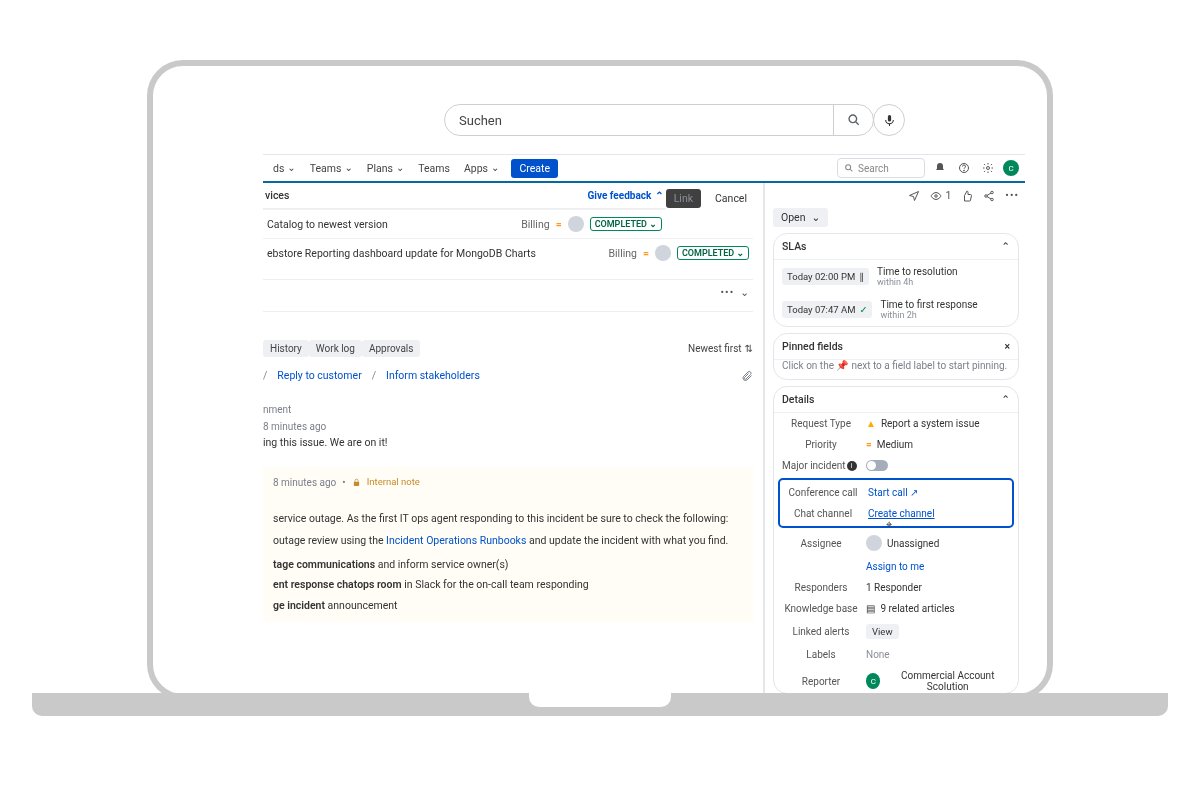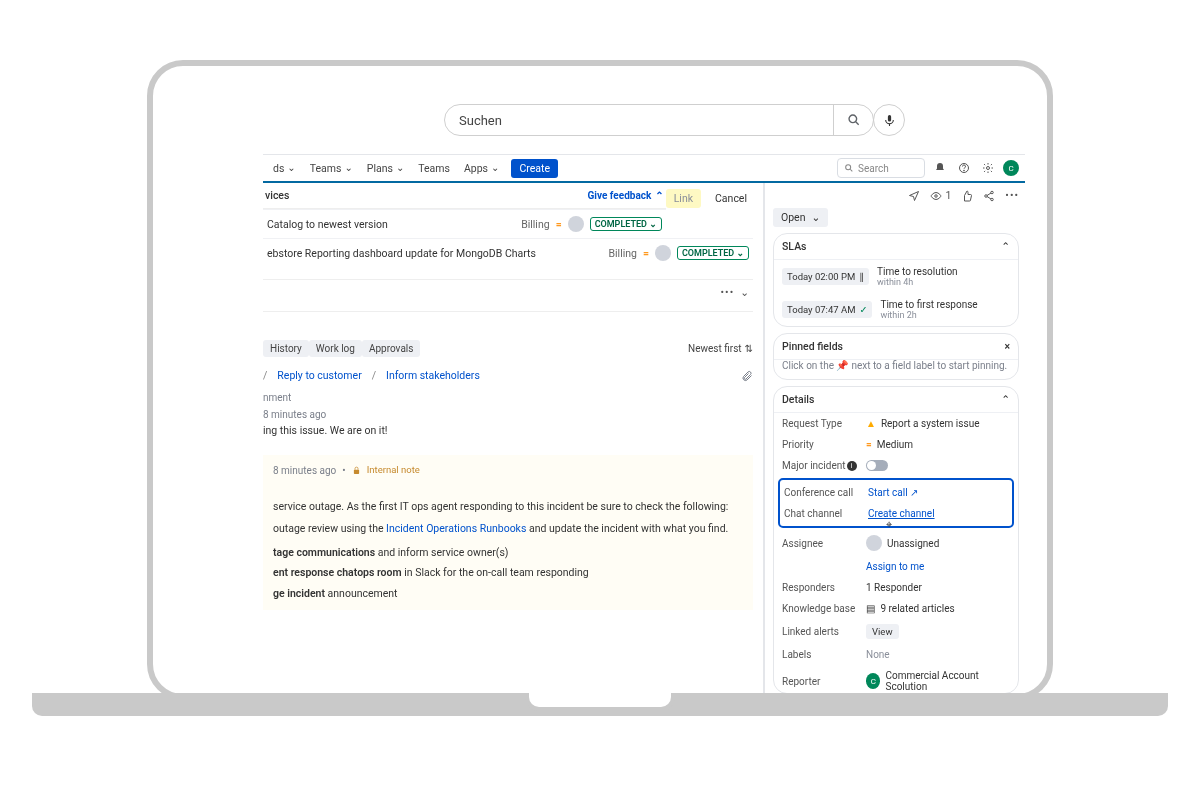--- a/index.html
+++ b/index.html
@@ -58,61 +58,61 @@
   .chev::after { content:"⌄"; font-size:10px; position:relative; top:-1px; }
   .create-btn { background:#0052cc; color:#fff; border-radius:3px; padding:3px 8px; font-size:10.5px; margin-left:2px; }
   .spacer { flex:1 }
   .search-box { width: 88px; height:20px; border:1px solid #d9dde3; border-radius:4px; display:flex; align-items:center; gap:4px; padding:0 6px; color:#888; font-size:10px; }
   .icon-btn { width:18px; height:18px; border-radius:50%; display:flex; align-items:center; justify-content:center; color:#555; }
   .avatar-sm { width:16px; height:16px; border-radius:50%; background:#00875a; color:#fff; font-size:8px; display:flex; align-items:center; justify-content:center; }
   .split { display:flex; height: calc(100% - 28px); }
   .left { flex:1; min-width:0; border-right: 2px solid #e4e6ea; padding: 6px 10px 0 0; }
   .right { width: 260px; padding: 6px 6px 0 8px; display:flex; flex-direction:column; gap:6px; }
   .link-cancel { float:right; display:flex; gap:8px; margin-bottom:22px; }
-  .link-cancel .link { background:#fef9c3; color:#8a8f9a; border-radius:3px; padding:3px 8px;}
+  .link-cancel .link { background:#404040; color:#8a8f9a; border-radius:3px; padding:3px 8px;}
   .link-cancel .cancel { padding:3px 6px; }
   .section-head { display:flex; justify-content:space-between; align-items:center; padding: 0 2px 6px 2px; border-bottom:1px solid #eee; }
   .feedback { color:#0052cc; font-size:10px; display:flex; align-items:center; gap:4px;font-weight:bold; }
   .row { display:flex; align-items:center; padding: 6px 4px; border-top:1px solid #f0f1f4; gap:6px;}
   .row .title { flex:1; color:#333; font-size:10.5px; white-space:nowrap; overflow:hidden; text-overflow:ellipsis; }
   .tag-billing { color:#666; }
   .prio { color:#ff991f; font-weight:bold; }
   .ava { width:16px; height:16px; border-radius:50%; background:#d0d4dc; }
   .lozenge-done { border:1px solid #00875a; color:#006644; font-size:9px; padding:1px 4px; border-radius:3px; font-weight:600; }
   .spacer-block { margin-top: 12px; display:flex; justify-content:flex-end; gap:6px; padding:6px 4px 12px 4px; border-top:1px solid #eee; border-bottom:1px solid #eee; }
   .tabs { display:flex; gap:0; margin-top:28px; align-items:center; }
   .tabs .tab { background:#eef0f4; border-radius:3px; padding:3px 7px; color:#444; font-size:10px; }
   .sort { margin-left:auto; color:#444; font-size:10px; display:flex; gap:3px; align-items:center; }
   .comment-actions { display:flex; gap:10px; margin-top:12px; align-items:center; font-size:10.5px; }
   .comment-actions .sep { color:#888; }
   .comment-actions a { color:#0052cc; }
   .clip { margin-left:auto; color:#7a7f8a; }
   .muted { color:#7a7f8a; font-size:10px; }
-  .comment-1 { margin-top:10px; }
+  .comment-1 { margin-top:22px; }
   .note {
     margin-top: 18px; background:#fffdf5;
     padding: 8px 10px; font-size:10.5px; line-height:1.55;
   }
   .note .meta { color:#7a7f8a; font-size:10px; display:flex; gap:6px; align-items:center; margin-bottom:4px; }
   .note .inote { color:#c68a2e; font-size:9.5px; }
   .note b.game { font-weight:600; }
   .note a { color:#0052cc; }
   
   .rtoolbar { display:flex; justify-content:flex-end; gap:10px; align-items:center; color:#555; }
   .open-pill { background:#eef0f4; border-radius:3px; padding:3px 8px; font-size:10.5px; display:inline-flex; gap:6px; align-items:center; }
   .panel { border:1px solid #e4e6ea; border-radius:14px; font-size:10.5px; }
   .panel-h { display:flex; justify-content:space-between; padding:6px 8px; border-bottom:1px solid #eef0f4; font-weight:500; }
   .sla-row { display:flex; gap:8px; padding:6px 8px; align-items:center; }
   .sla-time { background:#eef0f4; border-radius:3px; padding:3px 5px; font-size:9.5px; display:flex; gap:4px; align-items:center;}
   .sla-time.ok { }
   .sla-text { font-size:10px; }
   .sla-sub { color:#8a8f9a; font-size:9px; }
   .pinned-hint { color:#7a7f8a; font-size:10px; padding:0 8px 8px 8px; }
   .details-body { display:flex; flex-direction:column; padding: 0 8px 8px 8px; }
-  .drow { display:flex; align-items:center; padding: 5px 0; font-size:10px; gap:6px;}
+  .drow { display:flex; align-items:center; padding: 5px 0; font-size:10px; gap:6px;text-align:center;}
   .drow .dlabel { width: 78px; color:#555; flex-shrink:0; }
   .drow .dval { color:#333; display:flex; align-items:center; gap:5px; }
   .drow a { color:#0052cc; }
   .toggle { width:22px; height:11px; background:#a5adba; border-radius:6px; position:relative; }
   .toggle::after { content:""; position:absolute; left:1px; top:1px; width:9px; height:9px; background:#fff; border-radius:50%; }
   .highlight-group { border:2px solid #0052cc; border-radius:5px; margin: 2px -4px; padding: 2px 4px; }
   .pill-view { background:#eef0f4; border-radius:3px; padding:2px 6px; font-size:9.5px; }
   .info-dot { width:10px; height:10px; border-radius:50%; background:#333; color:#fff; font-size:7px; display:flex; align-items:center; justify-content:center; }
   svg { display:block; }
 </style>

